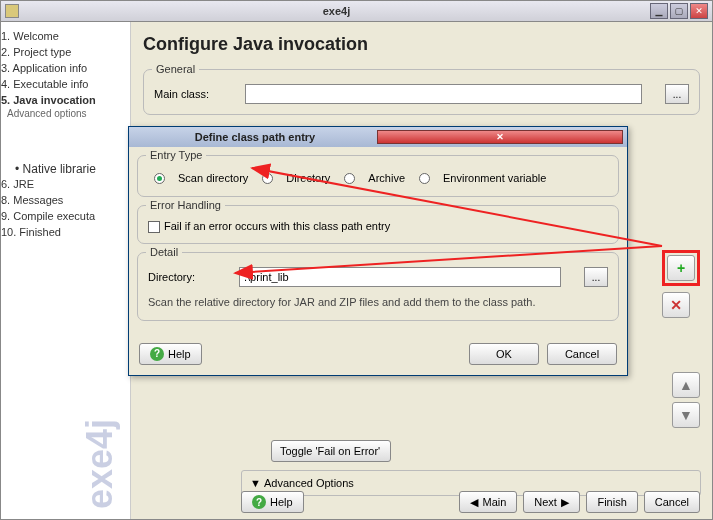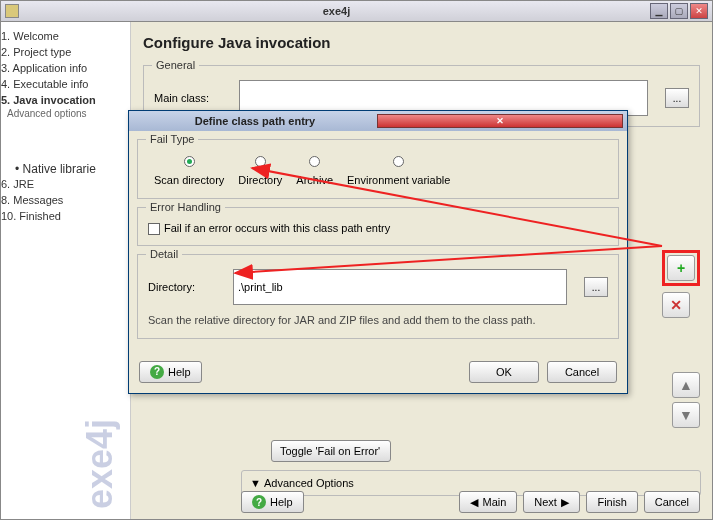--- a/index.html
+++ b/index.html
@@ -10,45 +10,45 @@
 .titlebar .wbtn { width: 18px; height: 16px; background: linear-gradient(#ccd,#aab); border: 1px solid #667; margin-left: 2px; display: flex; align-items: center; justify-content: center; font-size: 9px; cursor: pointer; }
 .titlebar .wbtn.close { background: linear-gradient(#e88,#c44); color: #fff; }
 .main { display: flex; height: 498px; border: 1px solid #888; border-top: none; }
 .sidebar { width: 130px; background: #fff; border-right: 1px solid #ccc; padding: 6px 0; font-size: 11px; color: #333; position: relative; }
 .sidebar .step { padding: 2px 0; white-space: nowrap; overflow: hidden; }
 .sidebar .step.cur { font-weight: bold; }
 .sidebar .sub { font-size: 10px; color: #666; padding-left: 6px; }
 .sidebar .sub2 { font-size: 12px; padding-left: 14px; margin-top: 43px; }
 .watermark { position: absolute; bottom: 10px; left: 120px; font-size: 36px; color: rgba(150,160,200,.5); font-weight: bold; transform: rotate(-90deg); transform-origin: left bottom; pointer-events: none; }
 .content { flex: 1; background: #ece9d8; padding: 8px 12px; position: relative; }
-.heading { font-size: 15px; font-weight: bold; color: #222; margin: 4px 0 14px; }
-.fs { border: 1px solid #bbb; border-radius: 0; padding: 14px 10px 10px; margin-bottom: 8px; position: relative; }
+.heading { font-size: 18px; font-weight: bold; color: #222; margin: 4px 0 14px; }
+.fs { border: 1px solid #bbb; border-radius: 7px; padding: 14px 10px 10px; margin-bottom: 8px; position: relative; }
 .fs .lg { position: absolute; top: -7px; left: 8px; background: #ece9d8; padding: 0 4px; font-size: 11px; color: #333; }
-.row { display: flex; align-items: center; gap: 17px; font-size: 11px; }
+.row { display: flex; align-items: center; gap: 23px; font-size: 11px; }
 .row label { min-width: 68px; }
-.tinput { flex: 1; height: 36px; border: 1px solid #888; background: #fff; padding: 0 4px; font-size: 11px; }
+.tinput { flex: 1; height: 20px; border: 1px solid #888; background: #fff; padding: 0 4px; font-size: 11px; }
 .sqbtn { width: 24px; height: 20px; border: 1px solid #888; background: linear-gradient(#fff,#ddd); cursor: pointer; font-size: 10px; }
 .btnstack { position: absolute; right: 12px; top: 228px; display: flex; flex-direction: column; gap: 6px; }
 .icobtn { width: 28px; height: 26px; border: 1px solid #999; background: linear-gradient(#fff,#e0e0e0); border-radius: 3px; cursor: pointer; display: flex; align-items: center; justify-content: center; font-size: 14px; }
 .redbox { border: 3px solid #e22; padding: 2px; }
 .btnstack2 { position: absolute; right: 12px; top: 350px; display: flex; flex-direction: column; gap: 4px; }
 .widebtn { height: 22px; padding: 0 10px; border: 1px solid #888; background: linear-gradient(#fff,#ddd); border-radius: 3px; font-size: 11px; cursor: pointer; display: inline-flex; align-items: center; gap: 4px; }
 .toggle { position: absolute; left: 140px; top: 418px; padding-left: 8px; }
 .adv { position: absolute; left: 110px; top: 448px; width: 460px; border: 1px solid #bbb; border-radius: 3px; height: 26px; display: flex; align-items: center; padding: 0 8px; font-size: 11px; background: #ece9d8; }
 .bottombar { position: absolute; left: 110px; bottom: 6px; right: 12px; display: flex; align-items: center; gap: 6px; }
 .bottombar .spacer { flex: 1; }
 .helpico { width: 14px; height: 14px; border-radius: 50%; background: #4a4; color: #fff; display: inline-flex; align-items: center; justify-content: center; font-size: 10px; font-weight: bold; }
 
-.dialog { position: absolute; left: 128px; top: 110px; width: 500px; background: #ece9d8; border: 1px solid #003c74; box-shadow: 2px 2px 6px rgba(0,0,0,.3); z-index: 50; }
+.dialog { position: absolute; left: 128px; top: 126px; width: 500px; background: #ece9d8; border: 1px solid #003c74; box-shadow: 2px 2px 6px rgba(0,0,0,.3); z-index: 50; }
 .dlgtitle { height: 20px; background: linear-gradient(#c7d3e8,#a8b8d4); display: flex; align-items: center; padding: 0 4px; font-size: 11px; font-weight: bold; color: #222; }
 .dlgtitle span { flex: 1; text-align: center; }
 .dlgtitle .xbtn { width: 16px; height: 14px; background: linear-gradient(#e88,#c33); color: #fff; border: 1px solid #733; display: flex; align-items: center; justify-content: center; font-size: 9px; cursor: pointer; }
 .dlgbody { padding: 8px; font-size: 11px; }
 .radios { display: flex; gap: 14px; padding: 2px 6px; align-items: center; }
-.radio { display: inline-flex; align-items: center; gap: 7px; cursor: pointer; flex-direction: column; }
+.radio { display: inline-flex; align-items: center; gap: 13px; cursor: pointer; }
 .rcirc { width: 11px; height: 11px; border: 1px solid #666; border-radius: 50%; display: inline-flex; align-items: center; justify-content: center; background: #fff; }
 .rcirc.sel::after { content: ""; width: 5px; height: 5px; background: #2a5; border-radius: 50%; }
 .cbox { width: 12px; height: 12px; border: 1px solid #666; background: #fff; display: inline-block; vertical-align: middle; margin-right: 4px; }
 .note { color: #444; margin-top: 8px; line-height: 1.35; }
 .dlgfoot { display: flex; padding: 6px 10px 10px; gap: 8px; align-items: center; }
 .dlgfoot .spacer { flex: 1; }
 
 .arrows { position: absolute; left: 0; top: 0; width: 713px; height: 520px; pointer-events: none; z-index: 60; }
 </style>
 </head>
@@ -66,20 +66,21 @@
   <div class="sidebar">
     <div class="step">1. Welcome</div>
     <div class="step">2. Project type</div>
     <div class="step">3. Application info</div>
     <div class="step">4. Executable info</div>
     <div class="step cur">5. Java invocation</div>
     <div class="sub">Advanced options</div>
     <div class="sub2">• <span>Native librarie</span></div>
     <div class="step">6. JRE</div>
     <div class="step">8. Messages</div>
+    <div class="step">9. Compile executa</div>
     <div class="step">10. Finished</div>
     <div class="watermark">exe4j</div>
   </div>
 
   <div class="content">
     <div class="heading">Configure Java invocation</div>
 
     <div class="fs">
       <span class="lg">General</span>
       <div class="row">
@@ -127,21 +128,21 @@
   </div>
 </div>
 
 <div class="dialog">
   <div class="dlgtitle">
     <span>Define class path entry</span>
     <span class="xbtn">✕</span>
   </div>
   <div class="dlgbody">
     <div class="fs">
-      <span class="lg">Fail Type</span>
+      <span class="lg">Entry Type</span>
       <div class="radios">
         <span class="radio">
             <span class="rcirc sel"></span>
             <span>Scan directory</span>
           </span>
         <span class="radio">
             <span class="rcirc"></span>
             <span>Directory</span>
           </span>
         <span class="radio">

